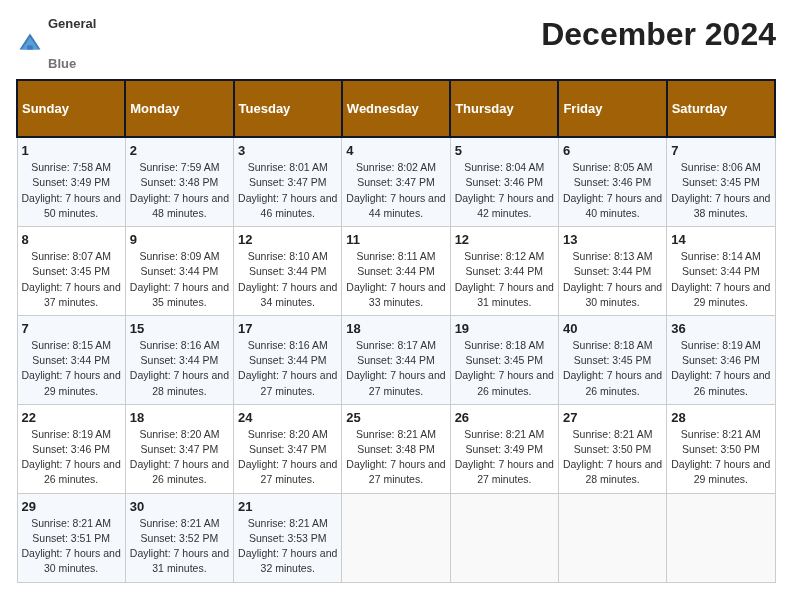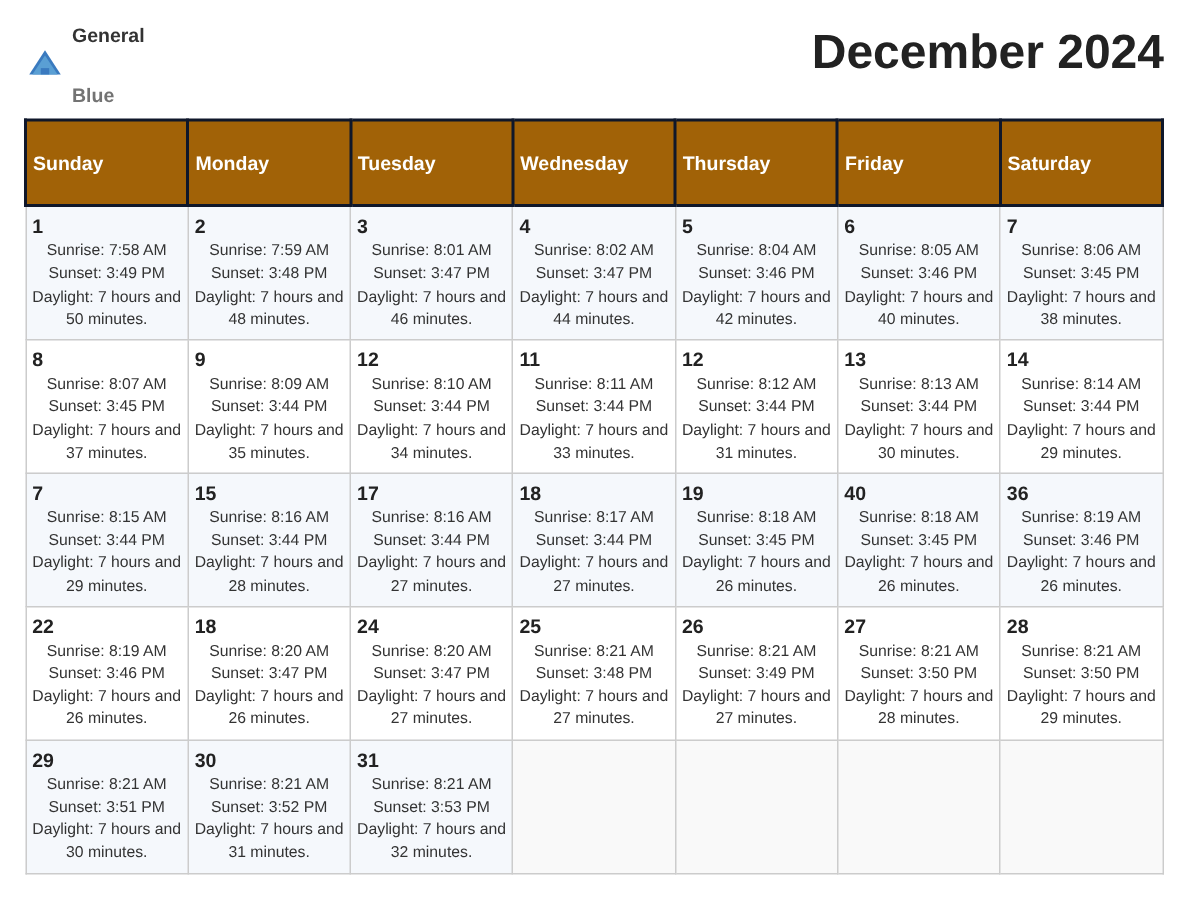--- a/index.html
+++ b/index.html
@@ -368,21 +368,21 @@
   </td>
         <td>
     <span class="day-num">30</span>
     <div class="day-info">
       Sunrise: 8:21 AM<br>
       Sunset: 3:52 PM<br>
       Daylight: 7 hours and 31 minutes.
     </div>
   </td>
         <td>
-    <span class="day-num">31</span>
+    <span class="day-num">21</span>
     <div class="day-info">
       Sunrise: 8:21 AM<br>
       Sunset: 3:53 PM<br>
       Daylight: 7 hours and 32 minutes.
     </div>
   </td>
         <td class="empty-cell"></td>
         <td class="empty-cell"></td>
         <td class="empty-cell"></td>
         <td class="empty-cell"></td>

